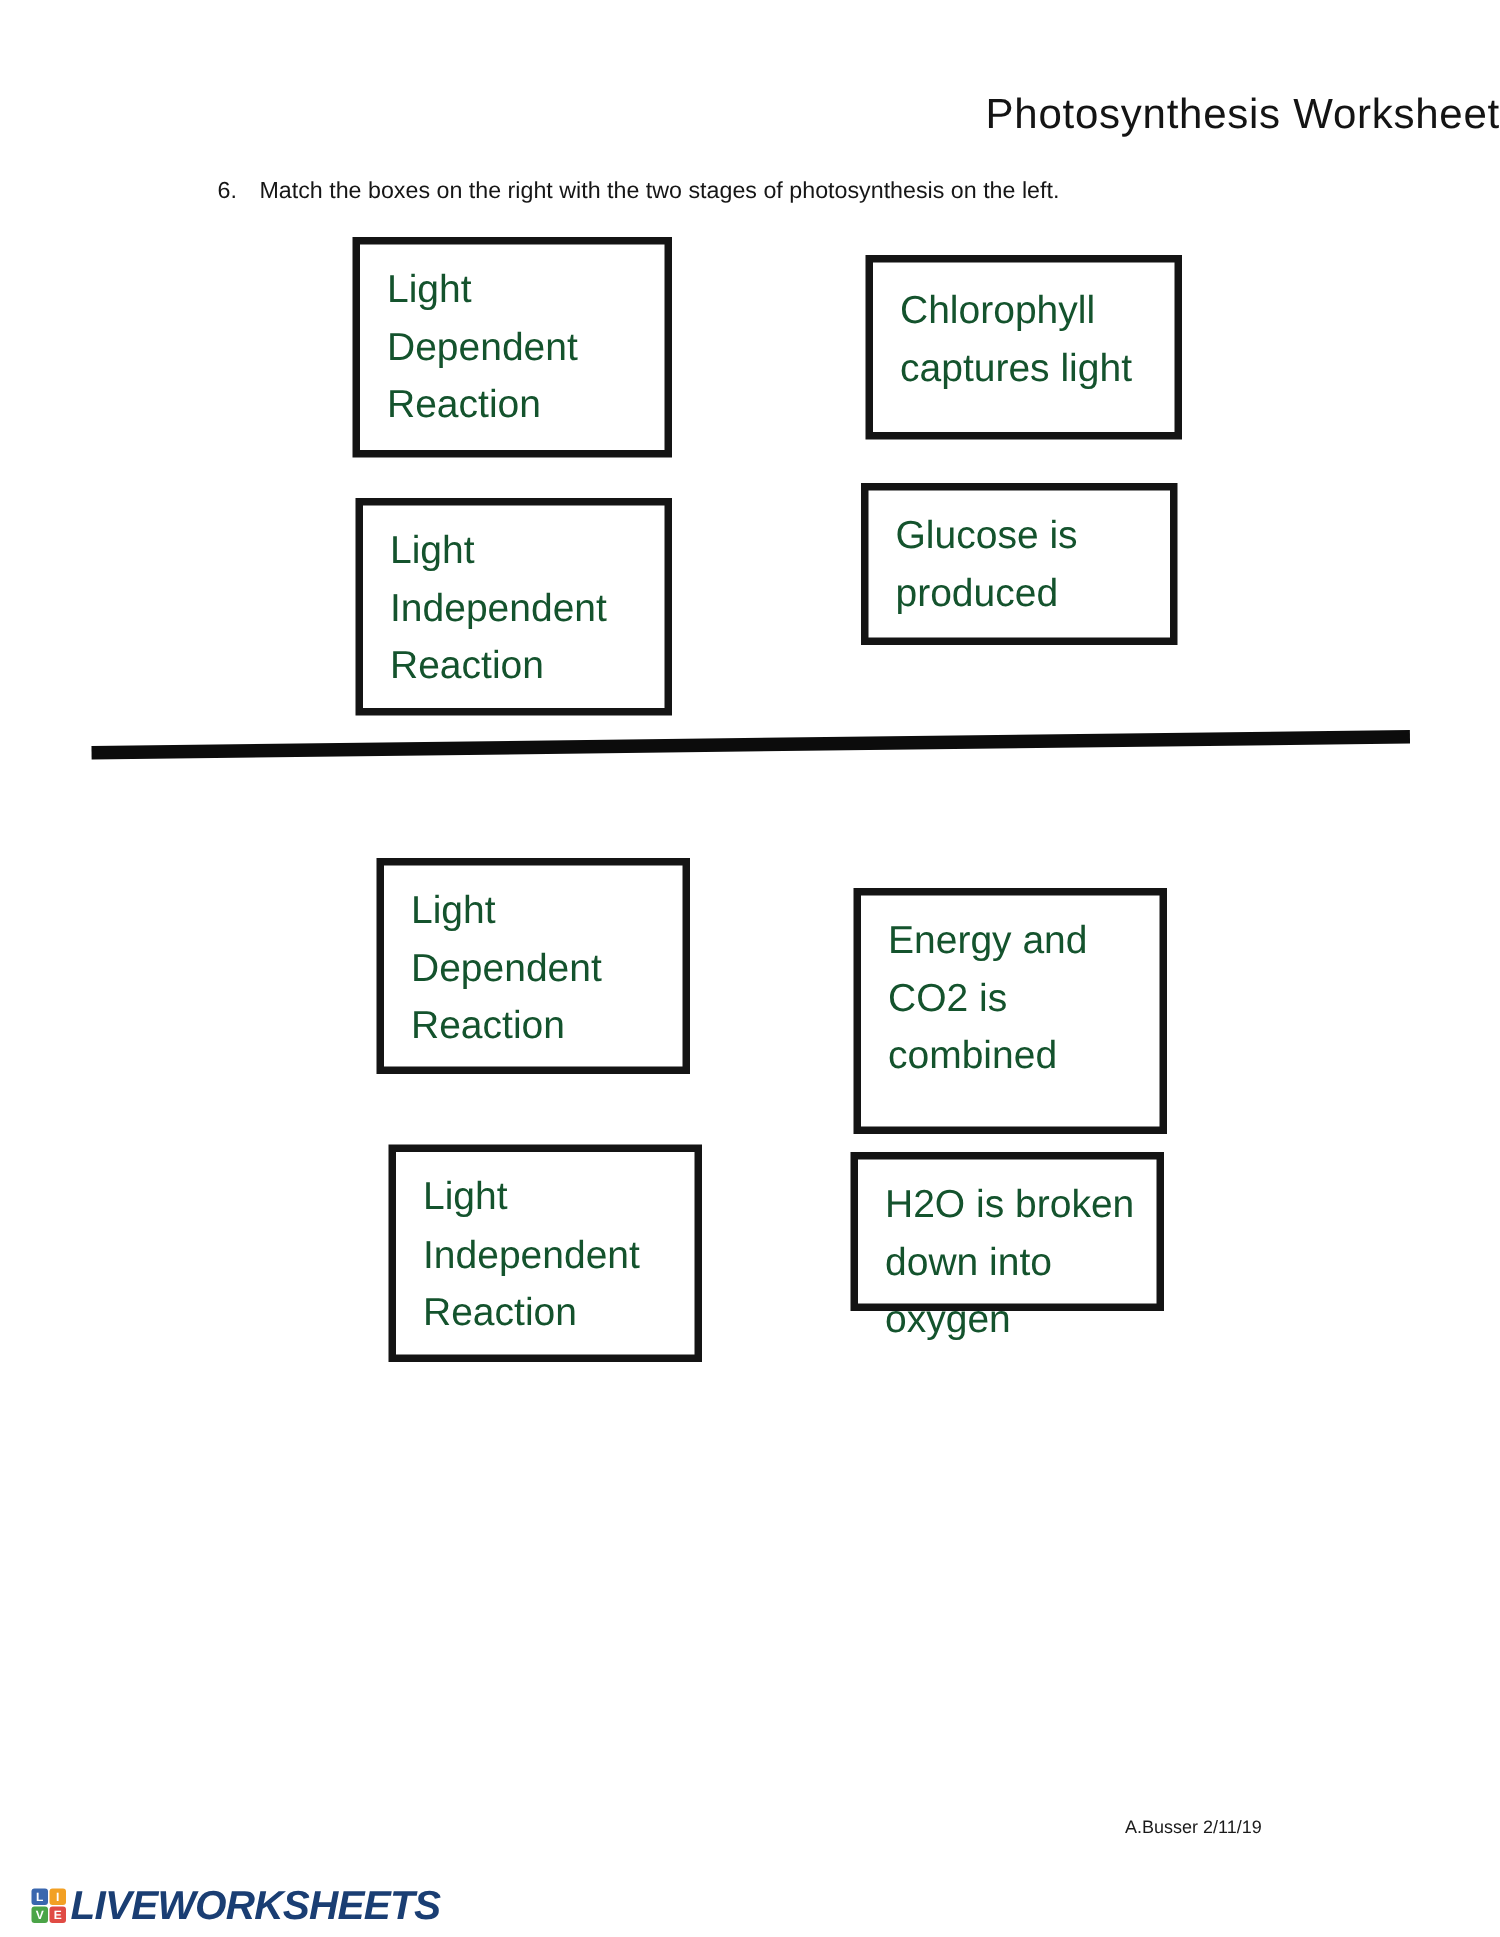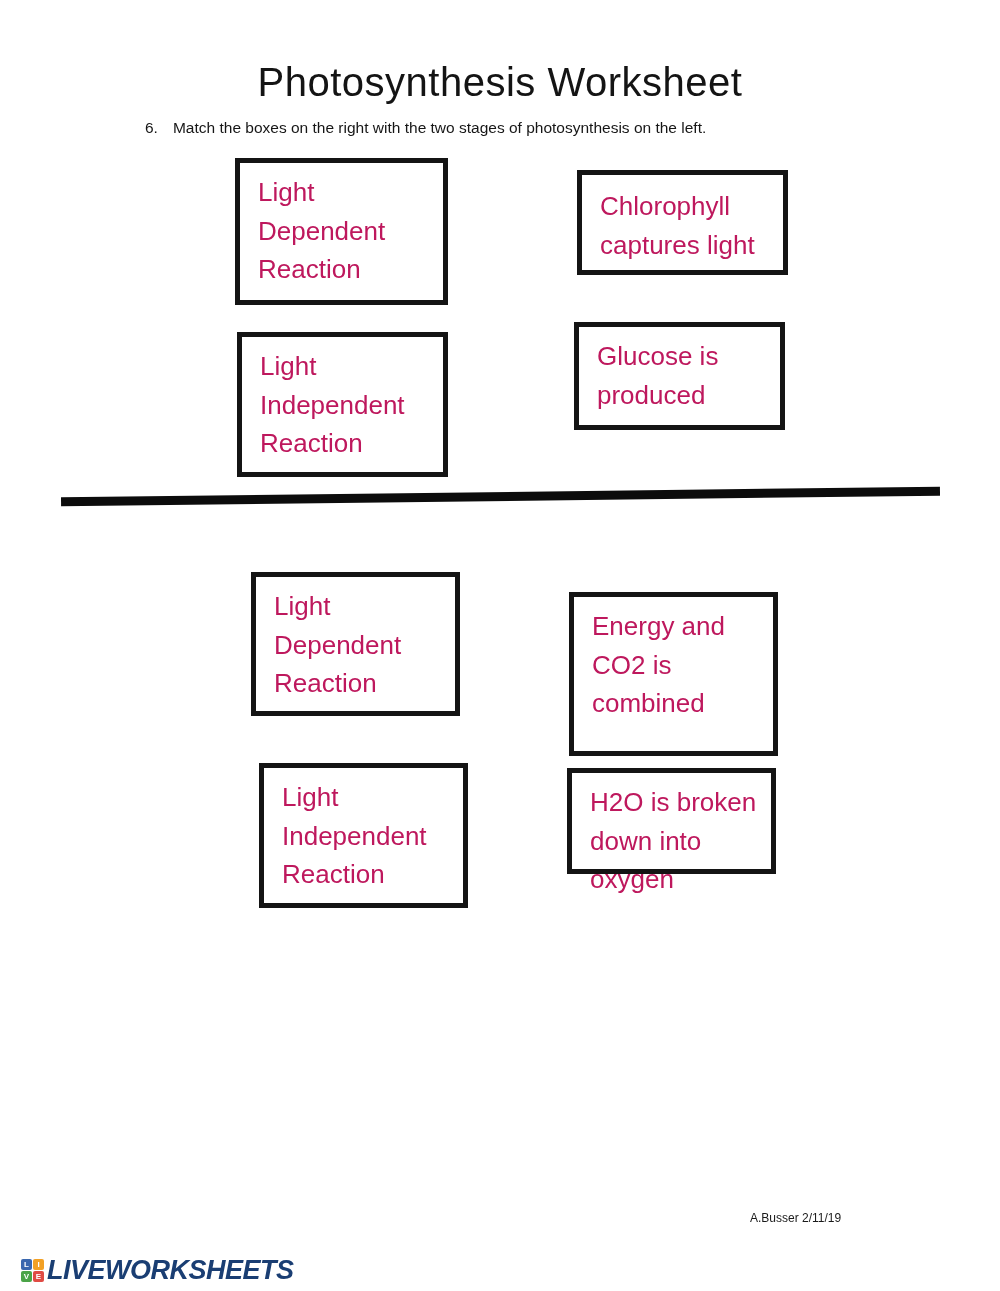--- a/index.html
+++ b/index.html
@@ -10,22 +10,22 @@
     background: #ffffff;
     font-family: "Liberation Sans", sans-serif;
     color: #1a1a1a;
     overflow: hidden;
   }
   .title {
     position: absolute;
     top: 60px;
     left: 0;
     width: 100%;
-    text-align: center;
-    font-size: 40px;
+    text-align: right;
+    font-size: 28px;
     font-weight: 400;
     color: #141414;
     letter-spacing: 0.5px;
   }
   .instruction-row {
     position: absolute;
     top: 119px;
     left: 145px;
     display: flex;
     gap: 15px;
@@ -33,25 +33,25 @@
     color: #161616;
   }
   .match-box {
     position: absolute;
     box-sizing: border-box;
     border: 5px solid #141414;
     background: #ffffff;
     padding: 10px 10px 0 18px;
     font-size: 26px;
     line-height: 38.5px;
-    color: #be185d;
+    color: #14532d;
     white-space: pre-line;
   }
   .box-1 { left: 235px; top: 158px; width: 213px; height: 147px; }
-  .box-2 { left: 577px; top: 170px; width: 211px; height: 105px; padding-top: 12px; }
+  .box-2 { left: 577px; top: 170px; width: 211px; height: 123px; padding-top: 12px; }
   .box-3 { left: 237px; top: 332px; width: 211px; height: 145px; }
   .box-4 { left: 574px; top: 322px; width: 211px; height: 108px; }
   .box-5 { left: 251px; top: 572px; width: 209px; height: 144px; }
   .box-6 { left: 569px; top: 592px; width: 209px; height: 164px; }
   .box-7 { left: 259px; top: 763px; width: 209px; height: 145px; }
   .box-8 { left: 567px; top: 768px; width: 209px; height: 106px; }
   .divider {
     position: absolute;
     left: 61px;
     top: 492px;

